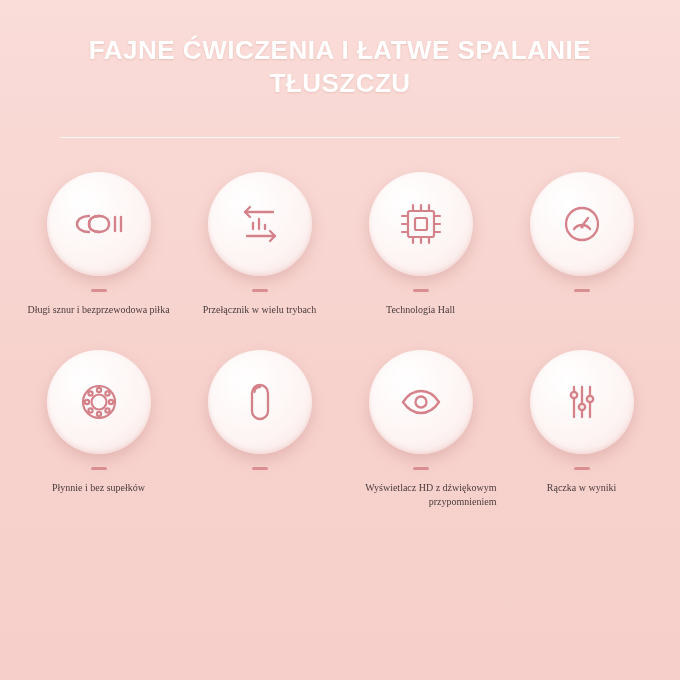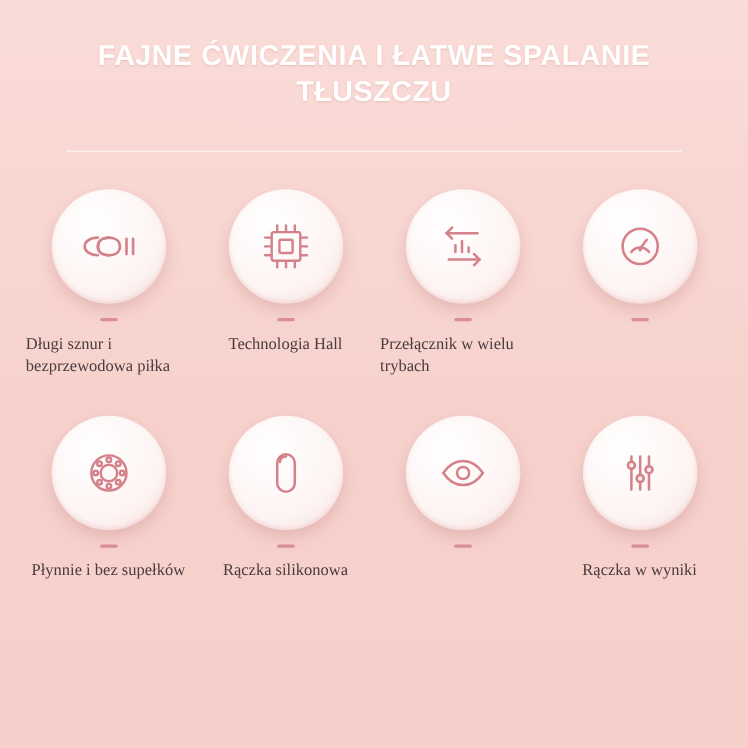--- a/index.html
+++ b/index.html
@@ -68,23 +68,23 @@
   }
   .dash {
     width: 16px;
     height: 3px;
     border-radius: 2px;
     background: #d98f92;
     margin: 13px 0 11px 0;
   }
   .caption {
     color: #4a3b3d;
-    font-size: 15px;
+    font-size: 10px;
     line-height: 1.38;
-    text-align: left;
+    text-align: right;
     max-width: 150px;
     font-family: "Liberation Serif", serif;
   }
   .row2 .caption {
     max-width: 152px;
   }
 </style>
 </head>
 <body>
 
@@ -105,20 +105,38 @@
             <path d="M29 21c-6 0-10 3-10 8s4 8 10 8"></path>
             <path d="M19 21c-7 0-12 3.5-12 8s5 8 12 8"></path>
             <path d="M29 21c6 0 10 3 10 8s-4 8-10 8"></path>
             <line x1="45" y1="22" x2="45" y2="36"></line>
             <line x1="51" y1="22" x2="51" y2="36"></line>
           </svg>
         </span>
       </div>
       <div class="dash"></div>
       <div class="caption">Długi sznur i bezprzewodowa piłka</div>
+    </div>
+
+    <div class="cell">
+      <div class="badge">
+        <span>
+          <svg width="56" height="56" viewBox="0 0 56 56" fill="none" stroke="#d4818a" stroke-width="2.3" stroke-linecap="round" stroke-linejoin="round">
+            <path d="M13 16h28"></path>
+            <path d="M18 11l-5 5 5 5"></path>
+            <path d="M43 40H15"></path>
+            <path d="M38 45l5-5-5-5"></path>
+            <line x1="21" y1="33" x2="21" y2="27"></line>
+            <line x1="27" y1="33" x2="27" y2="23"></line>
+            <line x1="33" y1="33" x2="33" y2="29"></line>
+          </svg>
+        </span>
+      </div>
+      <div class="dash"></div>
+      <div class="caption">Przełącznik w wielu trybach</div>
     </div>
 
     <div class="cell">
       <div class="badge">
         <span>
           <svg width="54" height="54" viewBox="0 0 54 54" fill="none" stroke="#d4818a" stroke-width="2.2" stroke-linecap="round">
             <rect x="14" y="14" width="26" height="26" rx="2"></rect>
             <rect x="21" y="21" width="12" height="12" rx="1.5"></rect>
             <line x1="19" y1="8" x2="19" y2="13"></line>
             <line x1="27" y1="8" x2="27" y2="13"></line>
@@ -135,38 +153,20 @@
           </svg>
         </span>
       </div>
       <div class="dash"></div>
       <div class="caption">Technologia Hall</div>
     </div>
 
     <div class="cell">
       <div class="badge">
         <span>
-          <svg width="56" height="56" viewBox="0 0 56 56" fill="none" stroke="#d4818a" stroke-width="2.3" stroke-linecap="round" stroke-linejoin="round">
-            <path d="M13 16h28"></path>
-            <path d="M18 11l-5 5 5 5"></path>
-            <path d="M43 40H15"></path>
-            <path d="M38 45l5-5-5-5"></path>
-            <line x1="21" y1="33" x2="21" y2="27"></line>
-            <line x1="27" y1="33" x2="27" y2="23"></line>
-            <line x1="33" y1="33" x2="33" y2="29"></line>
-          </svg>
-        </span>
-      </div>
-      <div class="dash"></div>
-      <div class="caption">Przełącznik w wielu trybach</div>
-    </div>
-
-    <div class="cell">
-      <div class="badge">
-        <span>
           <svg width="54" height="54" viewBox="0 0 54 54" fill="none" stroke="#d4818a" stroke-width="2.3" stroke-linecap="round">
             <circle cx="27" cy="27" r="16"></circle>
             <path d="M19 32a10 10 0 0 1 16 0"></path>
             <line x1="27" y1="29" x2="33" y2="21"></line>
             <circle cx="27" cy="30" r="1.6" fill="#d4818a" stroke="none"></circle>
           </svg>
         </span>
       </div>
       <div class="dash"></div>
     </div>
@@ -199,33 +199,33 @@
     <div class="cell">
       <div class="badge">
         <span>
           <svg width="54" height="54" viewBox="0 0 54 54" fill="none" stroke="#d4818a" stroke-width="2.3" stroke-linecap="round">
             <rect x="19" y="10" width="16" height="34" rx="8"></rect>
             <path d="M21.5 17c0-3 2-5 5.5-5"></path>
           </svg>
         </span>
       </div>
       <div class="dash"></div>
-      <div class="caption">Rączka silikonowa</div>
     </div>
 
     <div class="cell">
       <div class="badge">
         <span>
           <svg width="58" height="58" viewBox="0 0 58 58" fill="none" stroke="#d4818a" stroke-width="2.3" stroke-linecap="round">
             <path d="M11 29c5-7.5 11-11 18-11s13 3.5 18 11c-5 7.5-11 11-18 11s-13-3.5-18-11z"></path>
             <circle cx="29" cy="29" r="5.5"></circle>
           </svg>
         </span>
       </div>
       <div class="dash"></div>
+      <div class="caption">Wyświetlacz HD z dźwiękowym przypomnieniem</div>
     </div>
 
     <div class="cell">
       <div class="badge">
         <span>
           <svg width="54" height="54" viewBox="0 0 54 54" fill="none" stroke="#d4818a" stroke-width="2.3" stroke-linecap="round">
             <line x1="19" y1="12" x2="19" y2="42"></line>
             <line x1="27" y1="12" x2="27" y2="42"></line>
             <line x1="35" y1="12" x2="35" y2="42"></line>
             <circle cx="19" cy="20" r="3.2" fill="#f9eceb"></circle>

